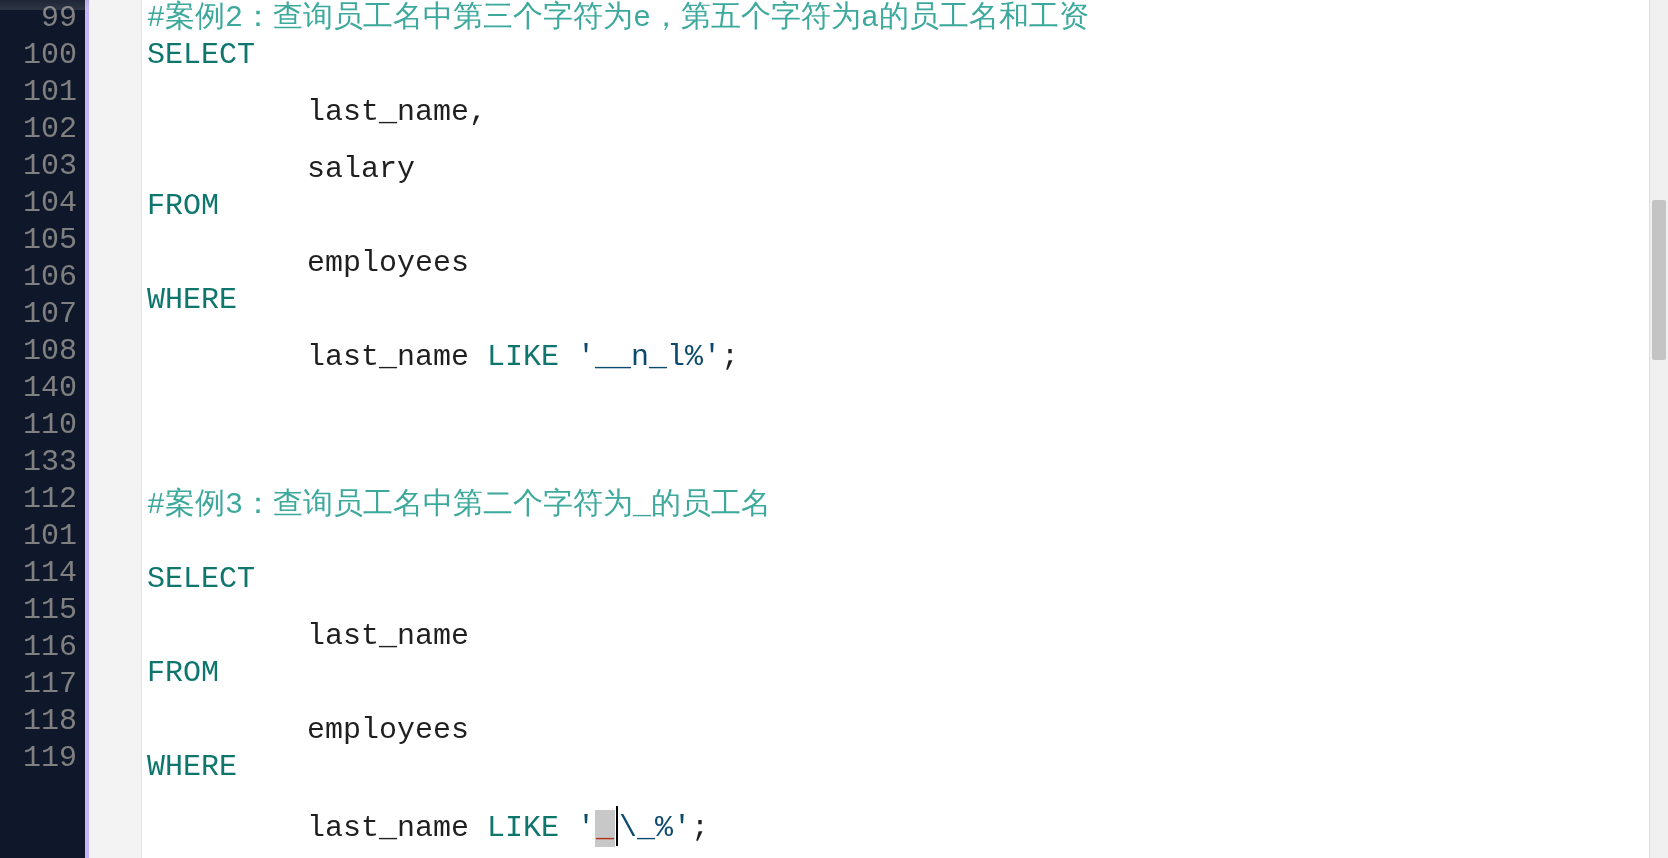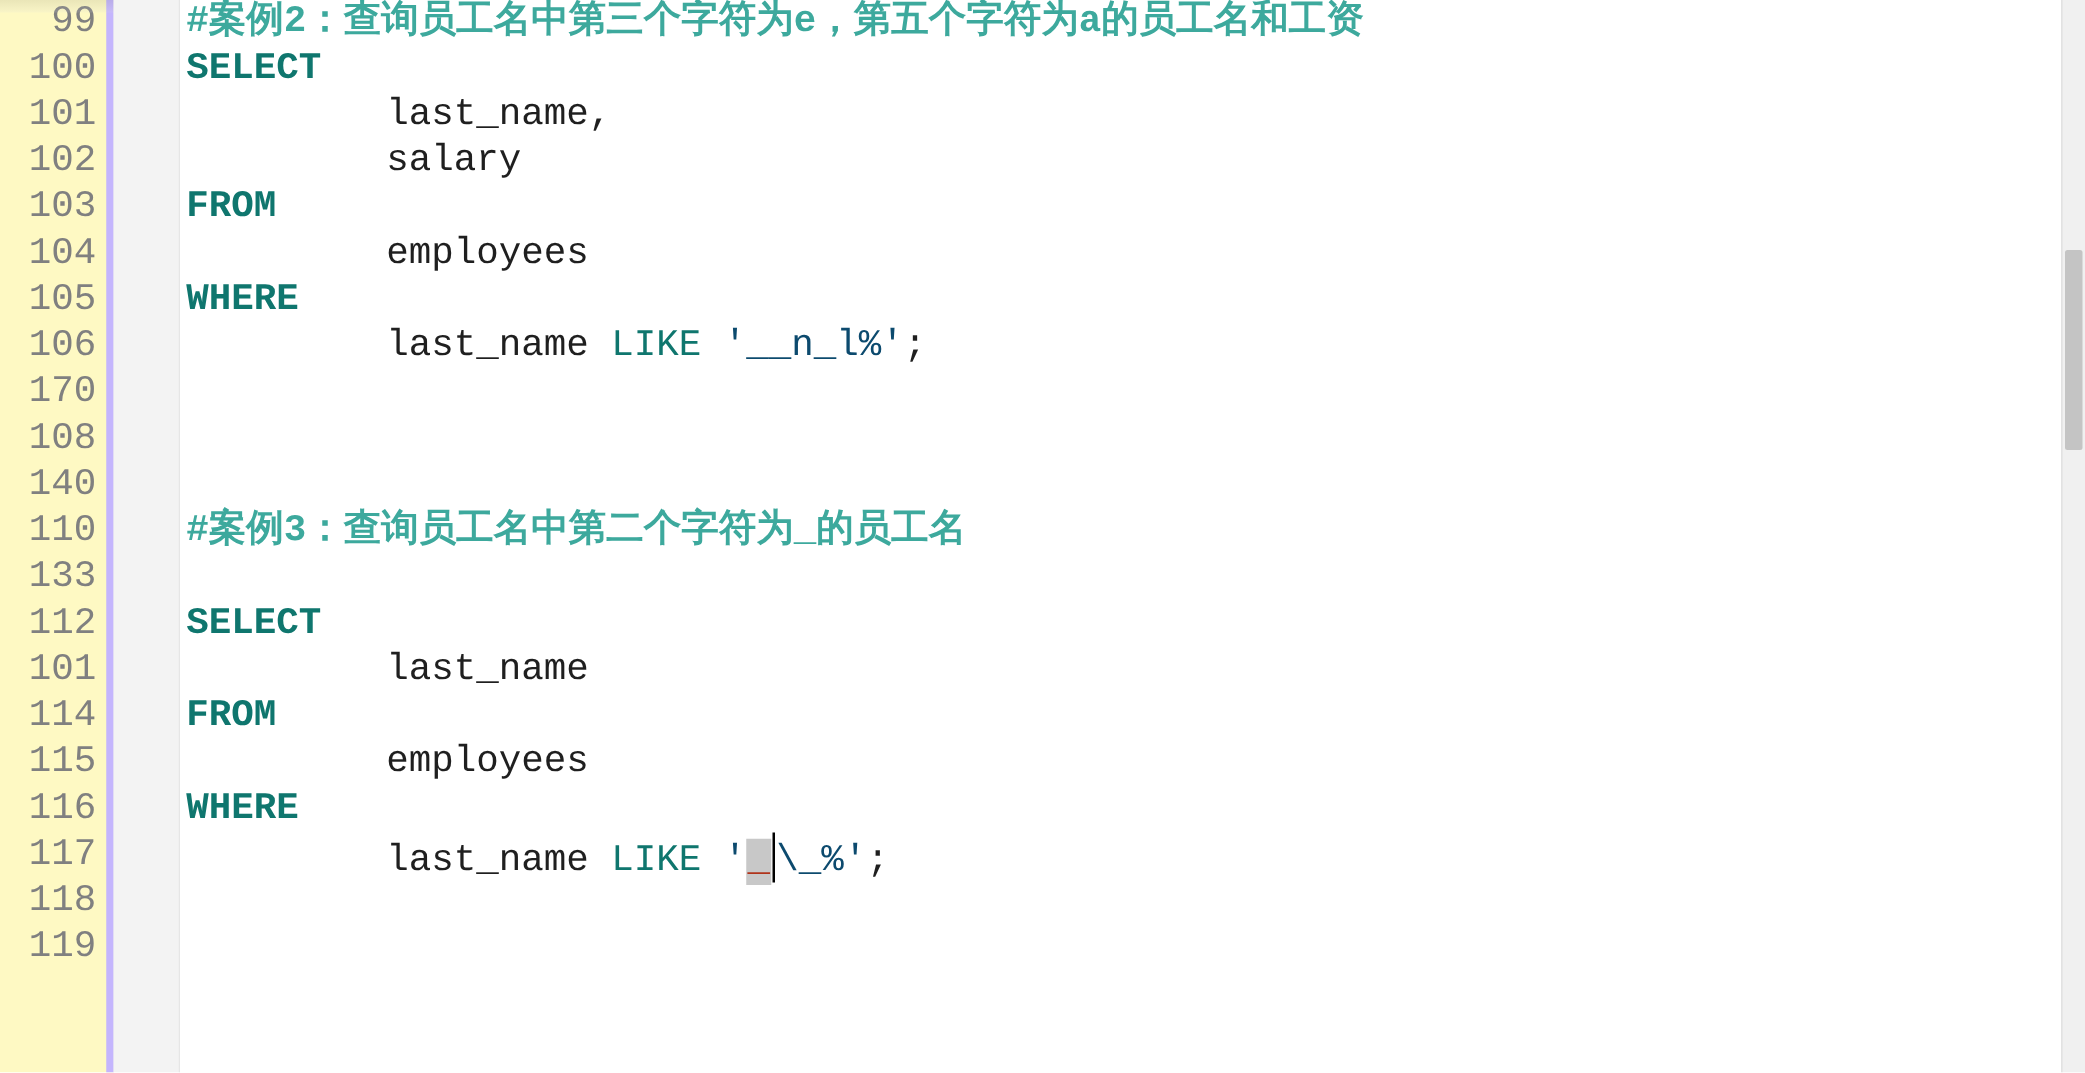--- a/index.html
+++ b/index.html
@@ -21,22 +21,22 @@
     background: linear-gradient(180deg,#777 0%, #ddd 100%);
     opacity: 0.15;
   }
   .editor {
     display: flex;
     width: 100%;
     height: 100%;
   }
   .gutter {
     flex: 0 0 85px;
-    background: #fef9c3;
-    border-right: 6px solid #c4b5fd;
+    background: #0f172a;
+    border-right: 4px solid #c4b5fd;
   }
   .gutter .ln {
     height: 37px;
     line-height: 37px;
     text-align: right;
     padding-right: 8px;
     color: #808080;
     font-family: "Consolas", "Courier New", monospace;
   }
   .code-area {
@@ -81,22 +81,22 @@
     border-left: 2px solid #000;
     display: inline-block;
     height: 40px;
     vertical-align: -10px;
     margin: 0 1px;
     position: relative;
     animation: blink 1s step-end infinite;
   }
   @keyframes blink { 50% { opacity: 0; } }
 
-  .indent1 { padding-left: 0px; font-weight: bold; }
-  .indent2 { padding-left: 160px; }
+  .indent1 { padding-left: 0px; }
+  .indent2 { padding-left: 160px; margin-top: 20px; }
 
   .right-scrollbar {
     position: absolute;
     top: 0;
     right: 0;
     bottom: 0;
     width: 18px;
     background: #f0f0f0;
     border-left: 1px solid #dddddd;
   }
@@ -117,21 +117,21 @@
 
   <div class="gutter" id="gutter">
       <div class="ln">99</div>
       <div class="ln">100</div>
       <div class="ln">101</div>
       <div class="ln">102</div>
       <div class="ln">103</div>
       <div class="ln">104</div>
       <div class="ln">105</div>
       <div class="ln">106</div>
-      <div class="ln">170</div>
+      <div class="ln">107</div>
       <div class="ln">108</div>
       <div class="ln">140</div>
       <div class="ln">110</div>
       <div class="ln">133</div>
       <div class="ln">112</div>
       <div class="ln">101</div>
       <div class="ln">114</div>
       <div class="ln">115</div>
       <div class="ln">116</div>
       <div class="ln">117</div>

